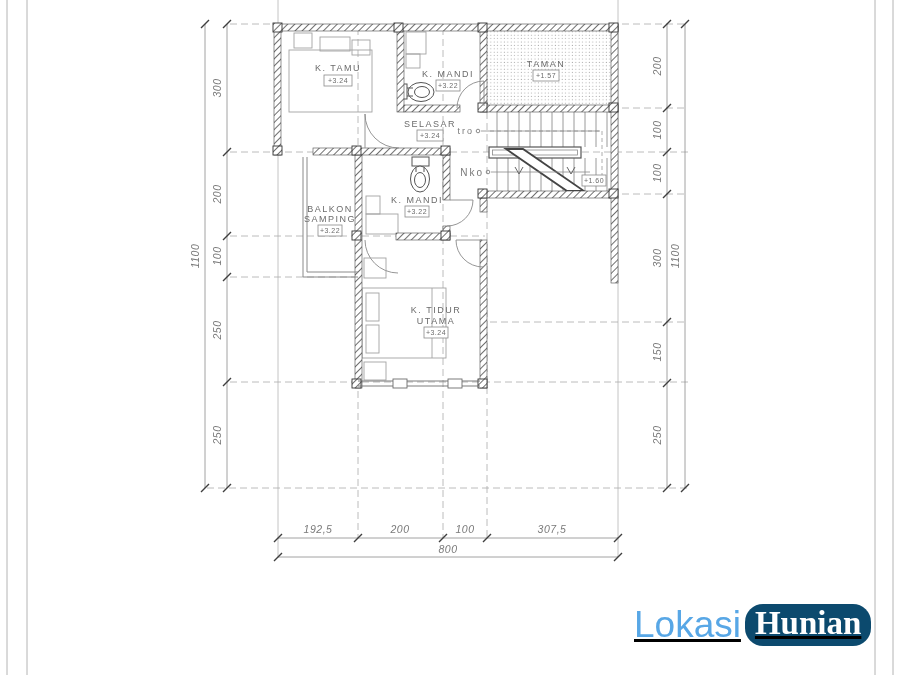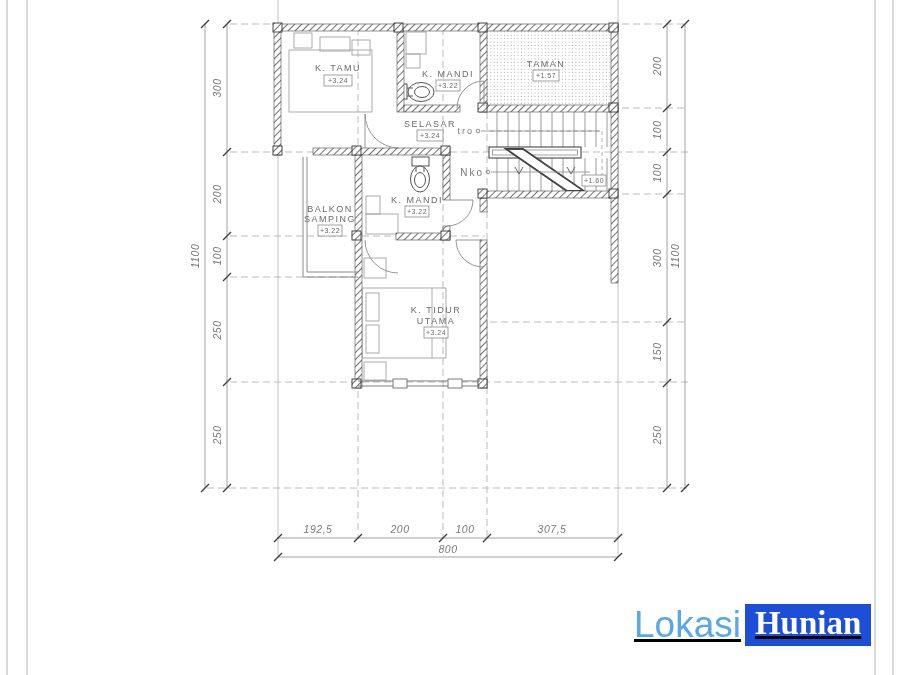--- a/index.html
+++ b/index.html
@@ -5,22 +5,22 @@
   html,body{margin:0;padding:0;background:#fff;}
   #stage{position:relative;width:900px;height:675px;background:#ffffff;overflow:hidden;
          font-family:"Liberation Sans", sans-serif;}
   svg text{font-family:"Liberation Sans", sans-serif;}
   .roomlbl{fill:#6b6b6b;font-size:9px;letter-spacing:1.5px;text-anchor:middle;}
   .elev{fill:#6b6b6b;font-size:7px;letter-spacing:.5px;text-anchor:middle;}
   .dim{fill:#7a7a7a;font-size:10.5px;font-style:italic;letter-spacing:.5px;text-anchor:middle;}
   .note{fill:#7a7a7a;font-size:9px;letter-spacing:2px;}
   .logo{position:absolute;left:634px;top:604px;display:flex;align-items:center;gap:4px;text-decoration:underline;}
   .logo-w1{color:#58a7e6;font-size:37px;font-weight:400;letter-spacing:0px;}
-  .logo-w2{background:#1d4ed8;color:#ffffff;font-family:"Liberation Serif", serif;
-           font-weight:700;font-size:33px;padding:1px 10px 4px 10px;border-radius:0;}
+  .logo-w2{background:#0c4a6e;color:#ffffff;font-family:"Liberation Serif", serif;
+           font-weight:700;font-size:33px;padding:1px 10px 4px 10px;border-radius:18px;}
 </style>
 </head>
 <body>
 
 <div id="stage">
 <svg width="900" height="675" viewBox="0 0 900 675">
   <defs>
     <pattern id="hatch" patternUnits="userSpaceOnUse" width="5" height="5" patternTransform="rotate(45)">
       <rect width="5" height="5" fill="#ffffff"></rect>
       <line x1="0" y1="0" x2="0" y2="5" stroke="#4a4a4a" stroke-width="1.6"></line>

